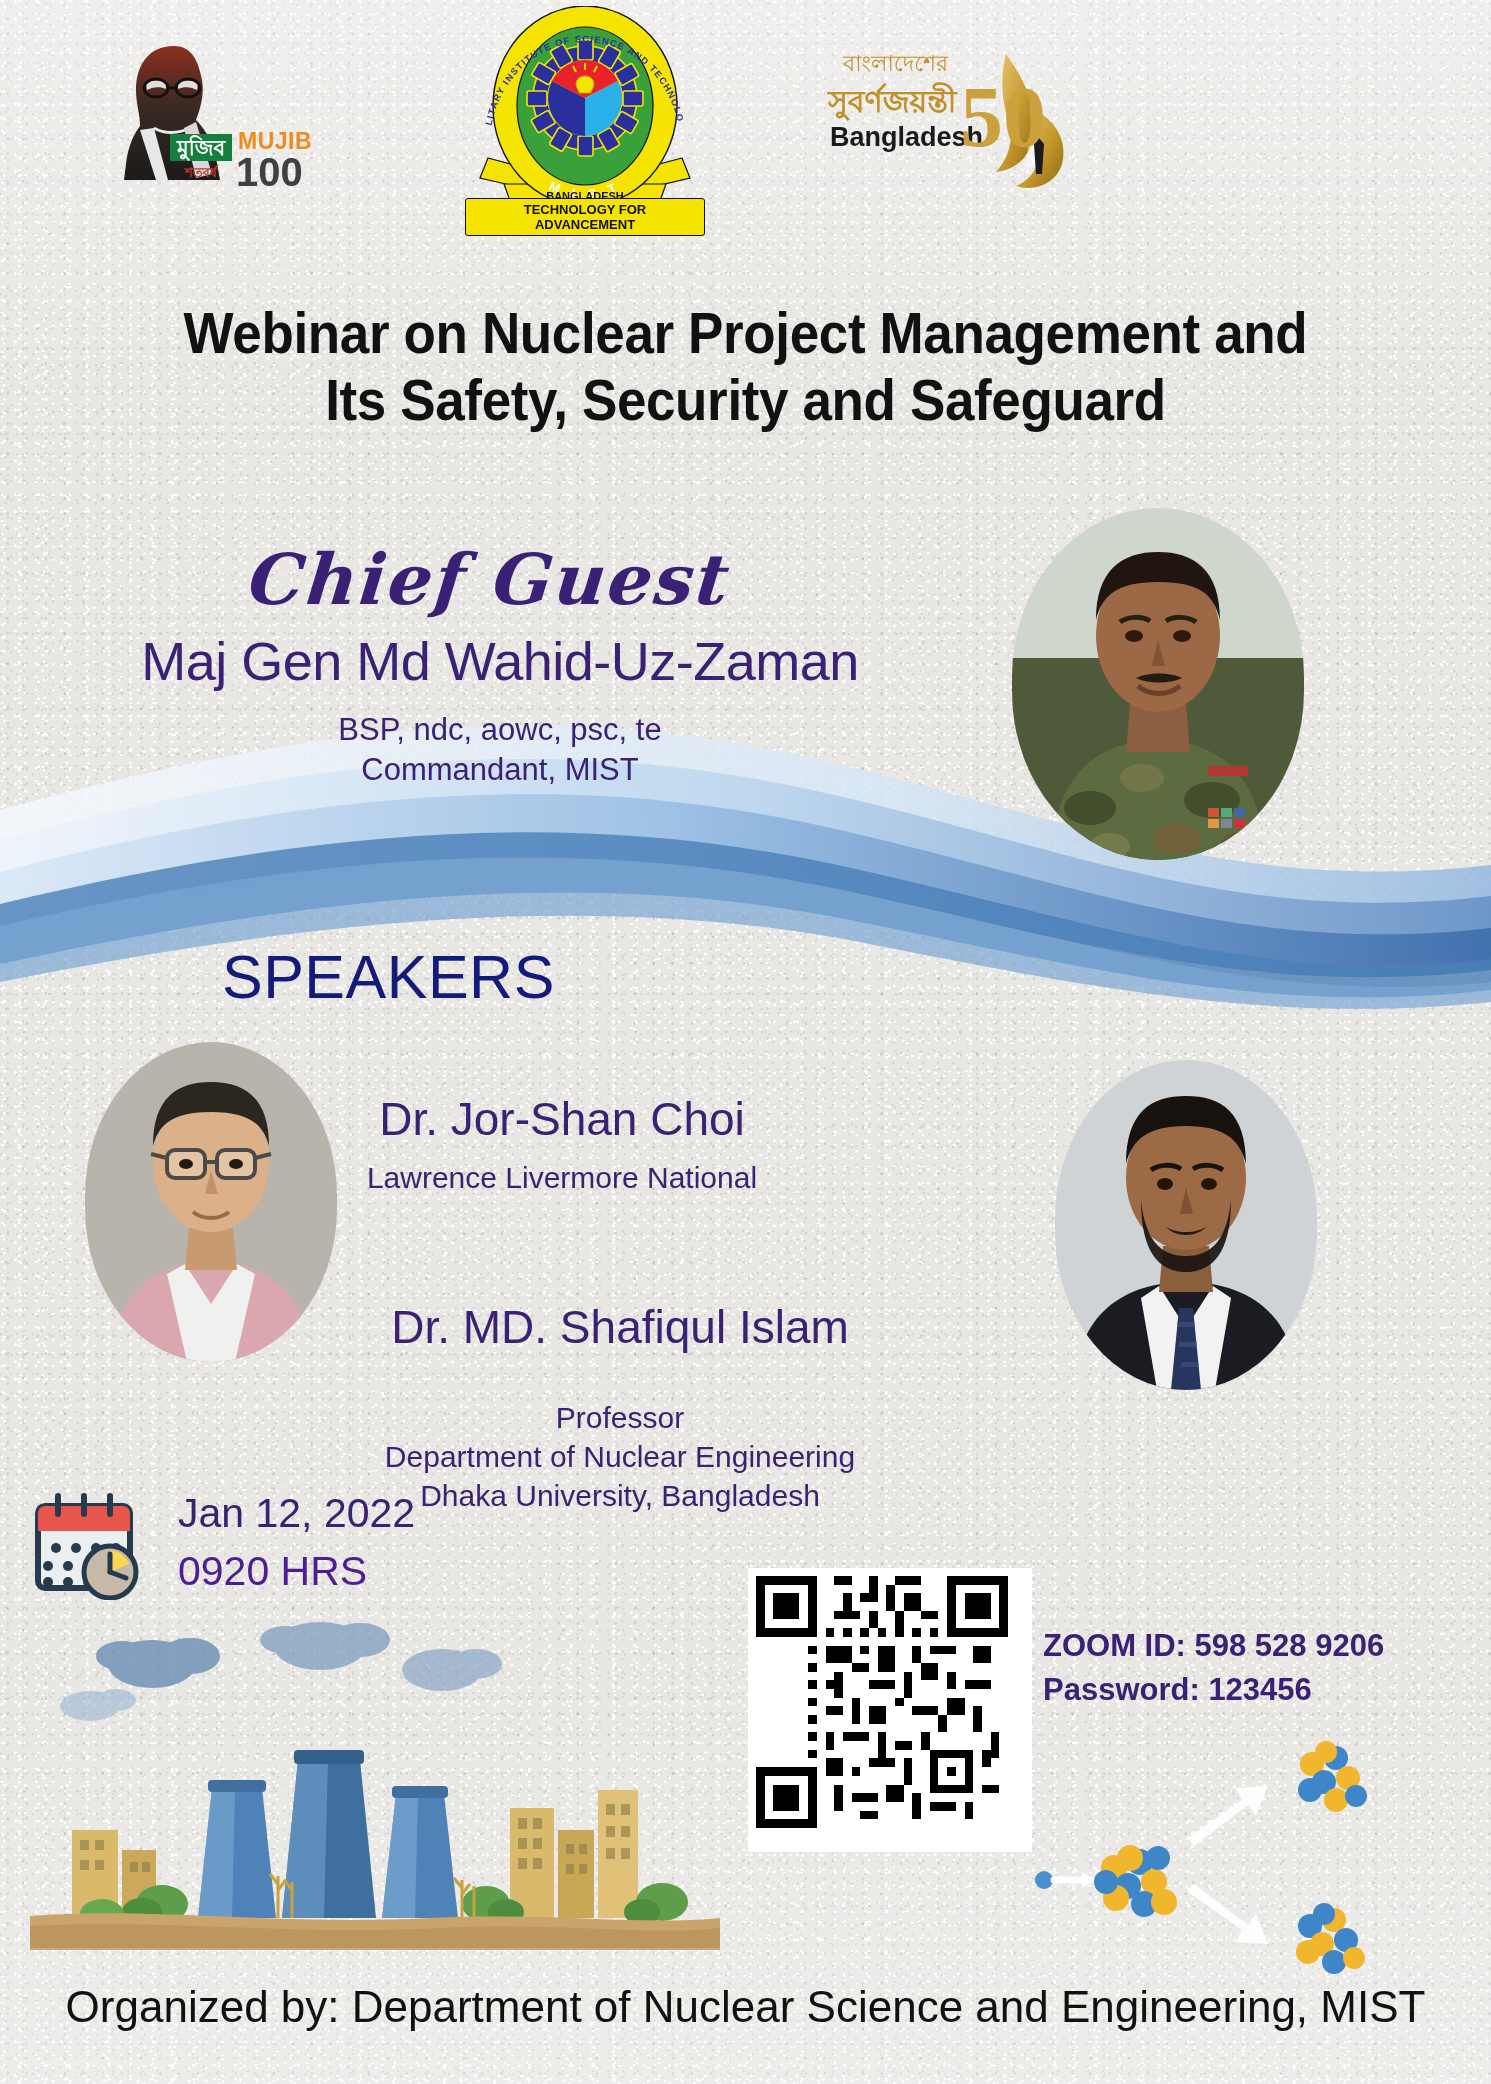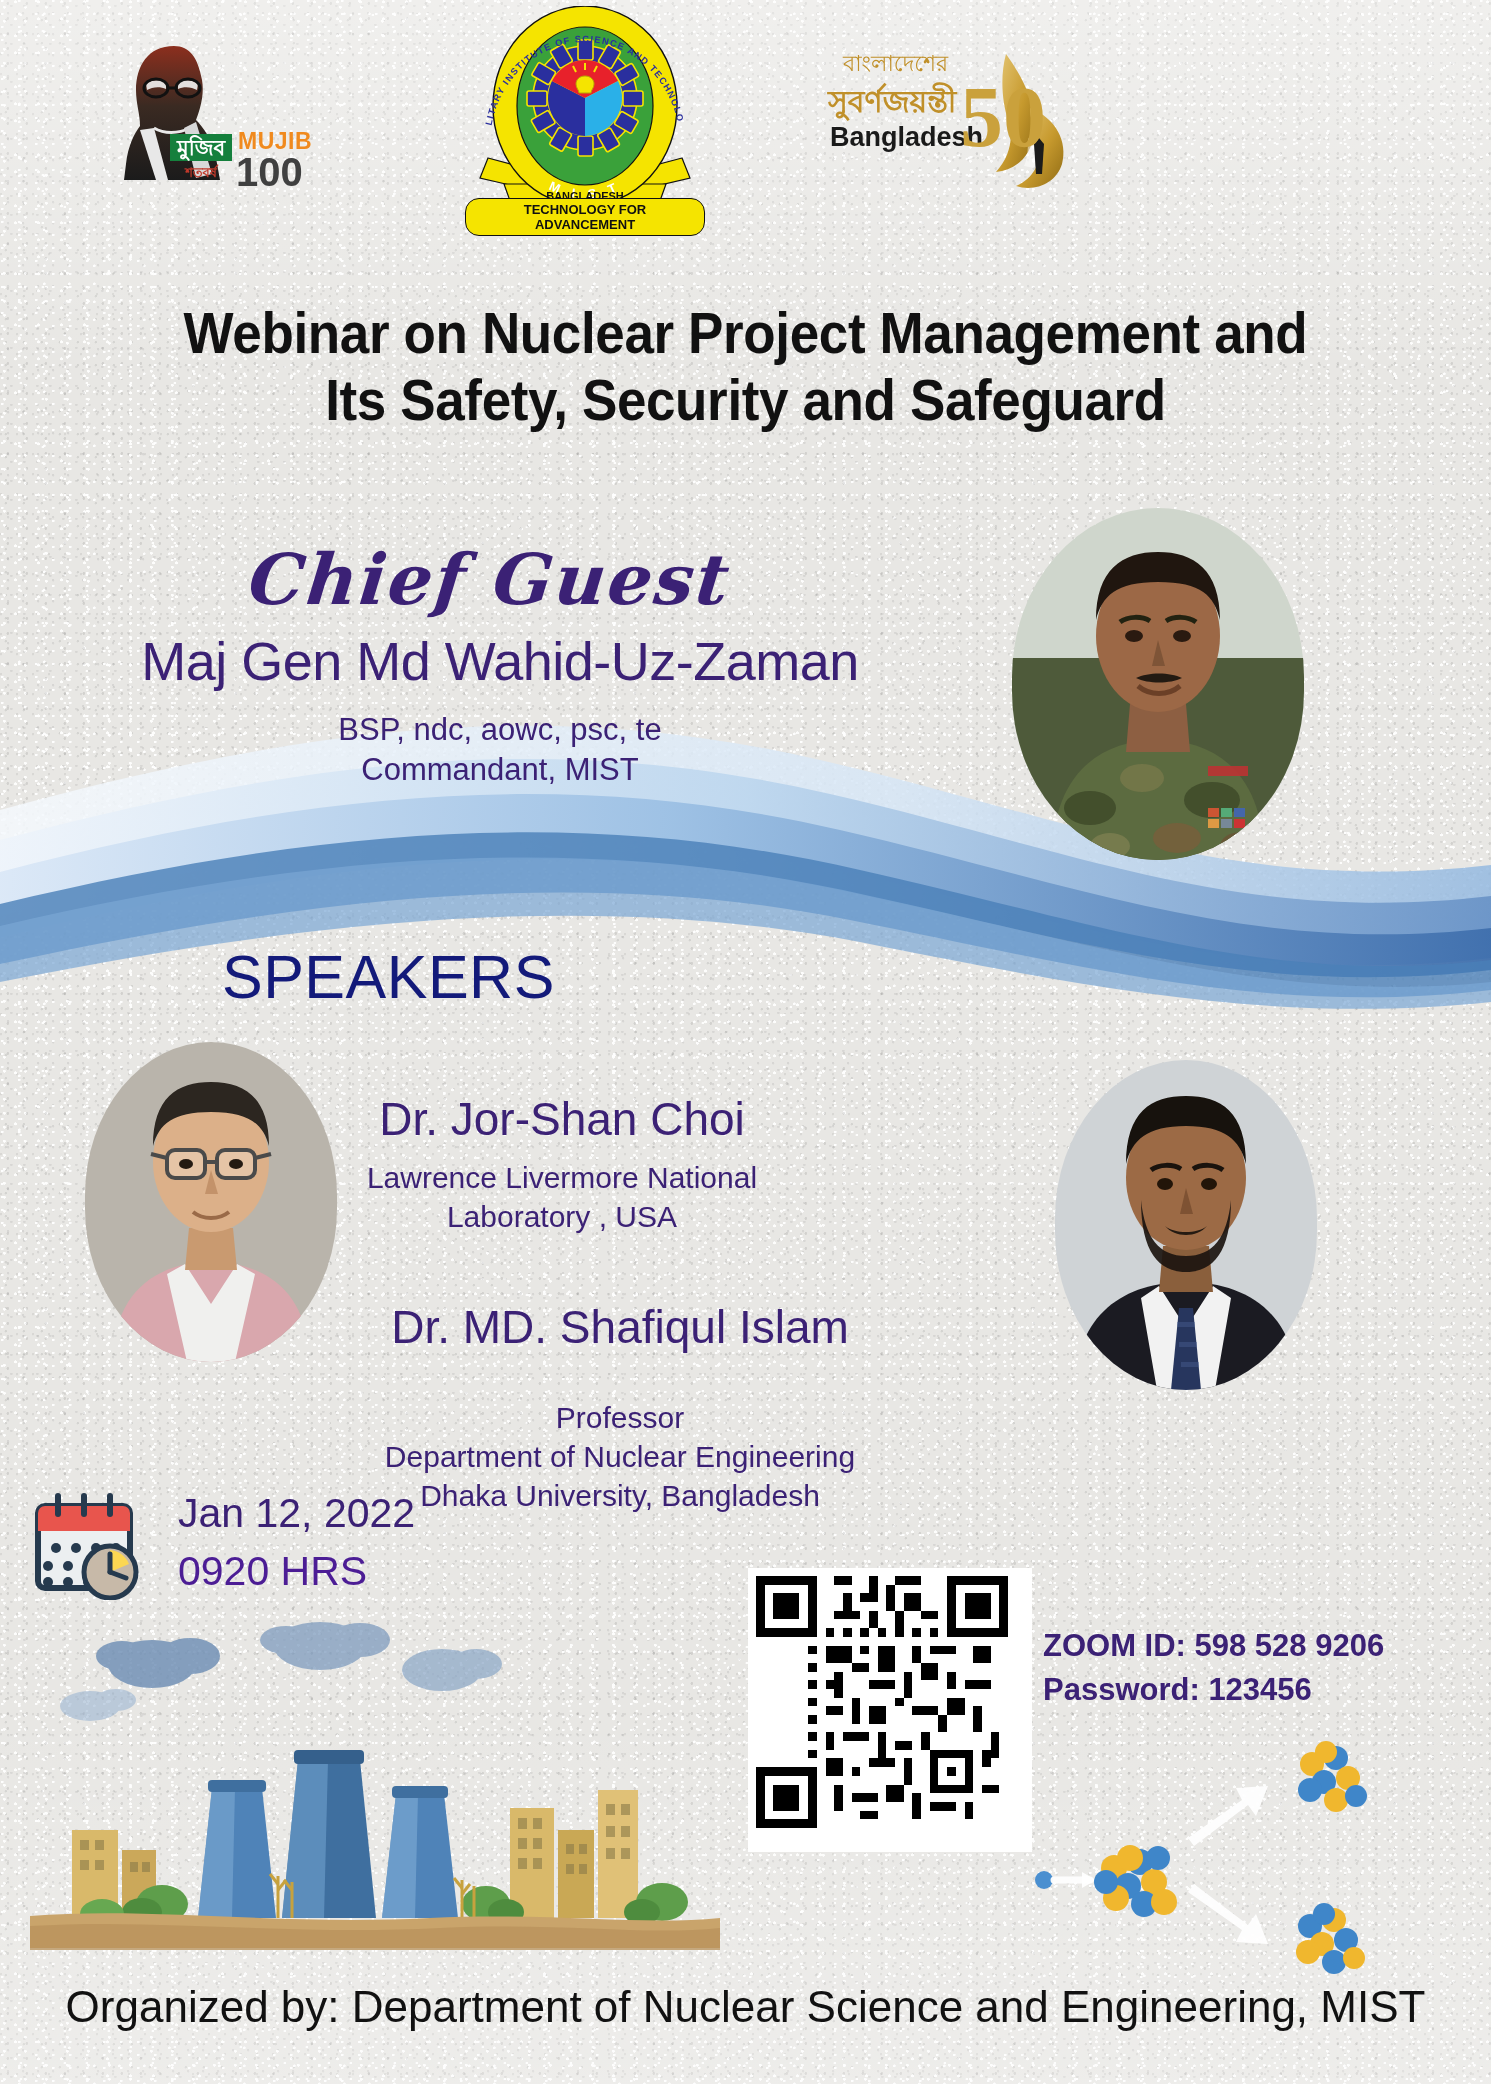--- a/index.html
+++ b/index.html
@@ -221,21 +221,21 @@
       <text font-size="9.2" font-weight="bold" fill="#2a2f9e" letter-spacing="1.3" font-family="Liberation Sans, sans-serif">
         <textPath href="#arcTop" startOffset="50%" text-anchor="middle">MILITARY INSTITUTE OF SCIENCE AND TECHNOLOGY</textPath>
       </text>
       <text font-size="13" font-weight="bold" fill="#ffffff" letter-spacing="5" font-family="Liberation Sans, sans-serif">
         <textPath href="#arcBot" startOffset="50%" text-anchor="middle">M I S T</textPath>
       </text>
       <text x="115" y="194" font-size="11" font-weight="bold" fill="#111" text-anchor="middle" font-family="Liberation Sans, sans-serif">BANGLADESH</text>
     </svg>
     <div style="position:absolute;left:-5px;top:192px;width:240px;text-align:center;">
       <span style="display:inline-block;background:#f5e400;border:1px solid #111;padding:3px 14px;
-                   font-size:13px;font-weight:bold;color:#111;border-radius:14px;">TECHNOLOGY FOR ADVANCEMENT</span>
+                   font-size:13px;font-weight:bold;color:#111;border-radius:3px;">TECHNOLOGY FOR ADVANCEMENT</span>
     </div>
   </div>
 
   <div id="logo-bd50">
     <svg viewBox="0 0 260 150" width="260" height="150" style="position:absolute;left:0;top:0;">
       <defs>
         <linearGradient id="gold" x1="0" y1="0" x2="1" y2="1">
           <stop offset="0%" stop-color="#e7c濃"></stop>
           <stop offset="0%" stop-color="#e6c878"></stop>
           <stop offset="55%" stop-color="#c79a2e"></stop>
@@ -361,21 +361,20 @@
     <ellipse cx="101" cy="122" rx="7" ry="5" fill="#241a12"></ellipse>
     <ellipse cx="151" cy="122" rx="7" ry="5" fill="#241a12"></ellipse>
     <path d="M126 128 L120 152 L133 152 Z" fill="#c3926a"></path>
     <path d="M108 170 C118 178 134 178 144 170" stroke="#9a6a48" stroke-width="4" fill="none"></path>
   </svg>
 </div>
 
 <div id="sp1-name">Dr. Jor-Shan Choi</div>
 <div id="sp1-aff">
   <div>Lawrence Livermore National</div>
-  <div>Laboratory , USA</div>
 </div>
 
 <div id="sp2-photo">
   <svg viewBox="0 0 262 330" width="262" height="330">
     <rect width="262" height="330" fill="#cfd3d6"></rect>
 
     <path d="M20 330 C20 254 70 222 131 222 C192 222 242 254 242 330 Z" fill="#1b1b22"></path>
     <path d="M104 226 L131 268 L158 226 L176 238 L160 330 L102 330 L86 238 Z" fill="#f2f2f2"></path>
     <path d="M124 248 L138 248 L146 330 L116 330 Z" fill="#27365e"></path>
     <g opacity=".45" fill="#4a5f92">

